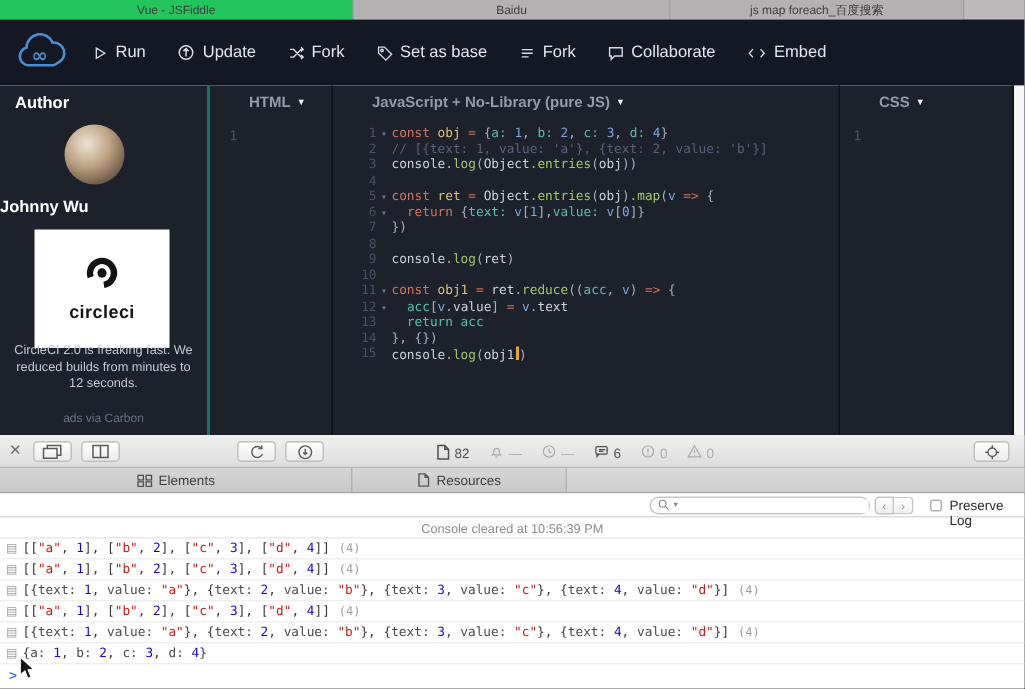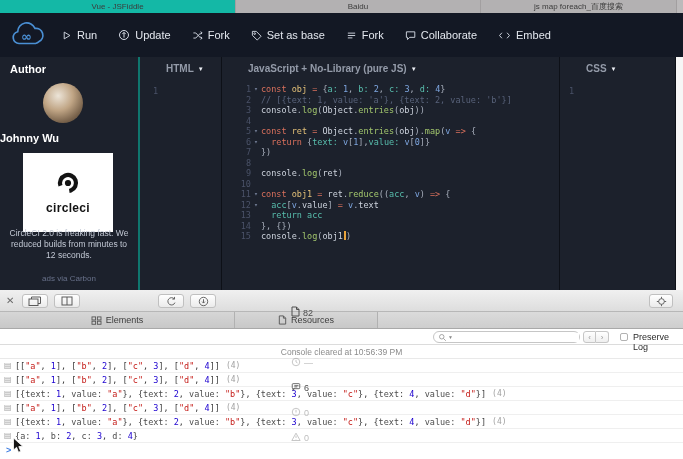--- a/index.html
+++ b/index.html
@@ -2,21 +2,21 @@
 <html><head>
 <meta charset="utf-8">
 <style>
   * { margin:0; padding:0; box-sizing:border-box; }
   html,body { width:683px; height:459px; }
   body { position:relative; overflow:hidden; background:#fff; font-family:"Liberation Sans",sans-serif; }
 
   
   .tabbar { position:absolute; top:0; left:0; width:683px; height:13px; background:#b3b1b2; display:flex; }
   .btab { height:13px; display:flex; align-items:center; justify-content:center; font-size:8px; color:#3c3c3c; border-right:1px solid #a29fa0; overflow:hidden; white-space:nowrap; }
-  .btab.active { background:#14b8a6; }
+  .btab.active { background:#22c55e; }
   .btab-filler { flex:1; background:#bcbabb; }
 
   
   .jsfbar { position:absolute; top:13px; left:0; width:683px; height:44px; background:#131824; display:flex; align-items:center; }
   .logo { margin-left:9px; width:38px; height:32px; cursor:pointer; }
   .jsfbtns { display:flex; margin-left:14px; gap:21px; }
   .jsfbtn { display:flex; align-items:center; gap:5px; color:#e3e7ee; font-size:11px; cursor:pointer; white-space:nowrap; }
   .jsfbtn .ic { display:flex; color:#d7dce6; }
 
   
@@ -48,21 +48,21 @@
   .adbox { position:absolute; top:96px; left:23px; width:90px; height:79px; background:#fff; display:flex; flex-direction:column; align-items:center; justify-content:center; gap:2px; cursor:pointer; }
   .adbrand { font-size:12px; font-weight:bold; color:#131313; letter-spacing:.3px; }
   .adtext { position:absolute; top:171px; left:7px; right:7px; text-align:center; font-size:8.5px; line-height:11px; color:#c2c8d4; }
   .adattr { position:absolute; top:217px; width:100%; text-align:center; font-size:8px; color:#68718a; cursor:pointer; }
 
   
   .insp { position:absolute; top:290px; left:0; width:683px; height:169px; background:#fff; }
   .itb { position:relative; height:22px; background:linear-gradient(#f0f0f0,#dddddd); border-bottom:1px solid #b7b7b7; }
   .iclose { position:absolute; left:6px; top:5px; font-size:10px; color:#6c6c6c; cursor:pointer; line-height:11px; }
   .ibtn { position:absolute; top:4px; height:14px; border:1px solid #c0c0c0; border-radius:3px; background:linear-gradient(#ffffff,#ebebeb); display:flex; align-items:center; justify-content:center; color:#5a5a5a; cursor:pointer; }
-  .stats { position:absolute; left:291px; top:16px; height:14px; display:flex; gap:13px; font-size:9px; color:#4e4e4e;flex-direction:column; }
+  .stats { position:absolute; left:291px; top:5px; height:14px; display:flex; gap:13px; font-size:9px; color:#4e4e4e; }
   .stat { display:flex; align-items:center; gap:3px; cursor:pointer; }
   .stat.dim { opacity:.38; }
   .itabs { display:flex; height:17px; background:linear-gradient(#d6d6d6,#c8c8c8); border-bottom:1px solid #a9a9a9; }
   .itab { display:flex; align-items:center; justify-content:center; gap:4px; font-size:9px; color:#3d3d3d; border-right:1px solid #b1b1b1; cursor:pointer; }
   .itab .ic { display:flex; color:#555; }
   .itab-filler { flex:1; background:linear-gradient(#dbdbdb,#cecece); }
   .ifilter { position:relative; height:16px; background:#fff; border-bottom:1px solid #dcdcdc; }
   .isearch { position:absolute; left:433px; top:2px; width:147px; height:12px; border:1px solid #c6c6c6; border-radius:7px; display:flex; align-items:center; padding-left:4px; gap:1px; color:#8a8a8a; }
   .isearch input { border:none; outline:none; flex:1; height:9px; font-size:8px; min-width:0; }
   .isearch .sarr { font-size:5px; color:#8a8a8a; }
@@ -78,21 +78,21 @@
   .c-cp { color:#3a3a3a; } .c-cs { color:#c41a16; } .c-cn { color:#1c00cf; } .c-ck { color:#4c4c4c; }
   .lcount { margin-left:6px; font-size:8px; color:#a0a0a0; }
   .prompt { height:14px; display:flex; align-items:center; padding-left:6px; font-size:9px; font-weight:bold; color:#3b7be0; }
   .mcursor { position:absolute; left:12px; top:437px; z-index:20; pointer-events:none; }
 </style>
 </head>
 <body>
 
 <div class="tabbar" id="btabs">
     <div class="btab active" style="width: 236px;">Vue - JSFiddle</div>
-    <div class="btab" style="width: 245px;">Baidu</div>
+    <div class="btab" style="width: 211px;">Baidu</div>
     <div class="btab" style="width: 196px;">js map foreach_百度搜索</div>
     <div class="btab-filler"></div>
   </div>
 
 <div class="jsfbar">
   <div class="logo">
     <svg width="38" height="32" viewBox="0 0 38 32" fill="none">
       <path d="M10 24.5a6 6 0 01-1.3-11.8A9 9 0 0126 9.4 7 7 0 0130 22.6a7 7 0 01-3.5 1.9z" stroke="#4a8fd4" stroke-width="1.7"></path>
       <text x="12" y="22" font-size="13" fill="#4a8fd4" font-weight="bold" font-family="DejaVu Sans, sans-serif">∞</text>
     </svg>

